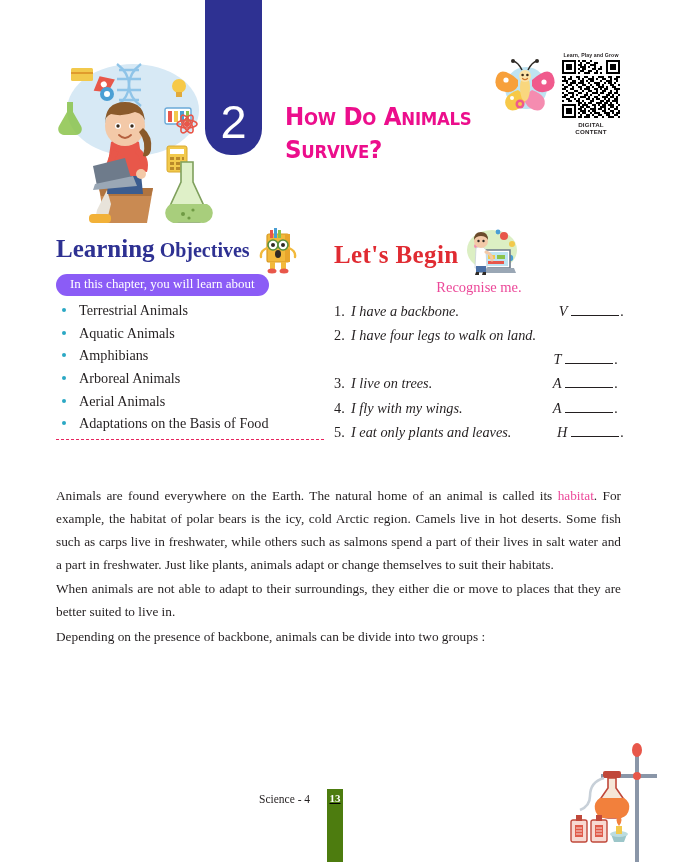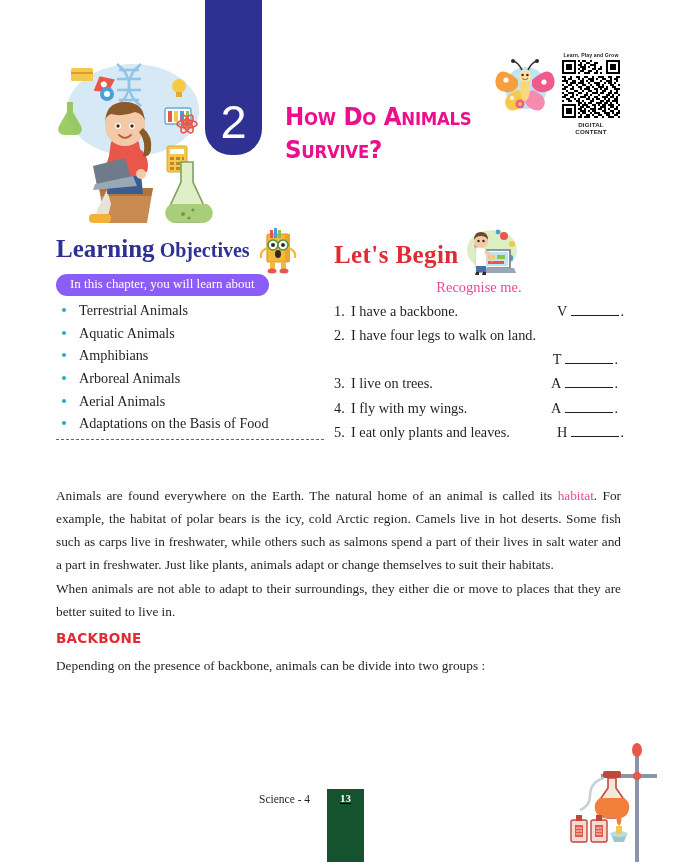--- a/index.html
+++ b/index.html
@@ -226,20 +226,21 @@
   .quiz-item .qnum {
     position: absolute;
     left: 0;
     top: 0;
   }
   .quiz-item .qrow {
     display: flex;
     align-items: flex-start;
     justify-content: space-between;
     width: 100%;
+    font-style: italic;
   }
   .quiz-item .qtext { white-space: nowrap; }
   .quiz-item .qans { white-space: nowrap; }
   .quiz-item .blank {
     display: inline-block;
     width: 48px;
     border-bottom: 1.2px solid #231F20;
     margin: 0 1px 0 4px;
     height: 11px;
   }
@@ -295,23 +296,23 @@
     bottom: 57px;
     font-family: "Liberation Serif", serif;
     font-size: 11.5px;
     color: #231F20;
     margin-top: 48px;
   }
   #page-number-bar {
     position: absolute;
     left: 327px;
     bottom: 0;
-    width: 37px;
+    width: 16px;
     height: 73px;
-    background: #14532d;
+    background: #4d7c0f;
     display: flex;
     justify-content: center;
     padding-top: 4px;
     text-decoration: underline;
   }
   #page-number-bar .pnum {
     color: #ffffff;
     font-family: "Liberation Serif", serif;
     font-size: 11px;
     font-weight: bold;
@@ -806,21 +807,20 @@
     </div>
   </section>
 </div>
 
 <div id="prose">
   <p class="flow"><span>Animals are found everywhere on the Earth. The natural home of an animal is called its </span><span class="kw-habitat">habitat</span><span>. For example, the habitat of polar bears is the icy, cold Arctic region. Camels live in hot deserts. Some fish such as carps live in freshwater, while others such as salmons spend a part of their lives in salt water and a part in freshwater. Just like plants, animals adapt or change themselves to suit their habitats.</span></p>
 
   <p class="flow">When animals are not able to adapt to their surroundings, they either die or move to places that they are better suited to live in.</p>
 
 
-  <h2 id="backbone-heading">BACKBONE</h2>
 
   <p class="plain">Depending on the presence of backbone, animals can be divide into two groups :</p>
 </div>
 
 <div id="footer">
   <div id="footer-label">Science - 4</div>
   <div id="page-number-bar">
     <span class="pnum">13</span>
   </div>
 

